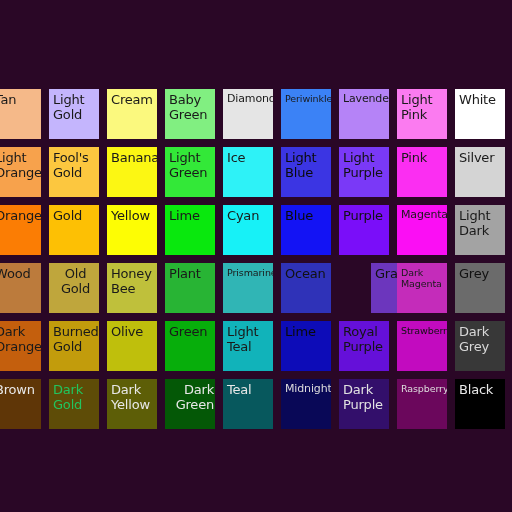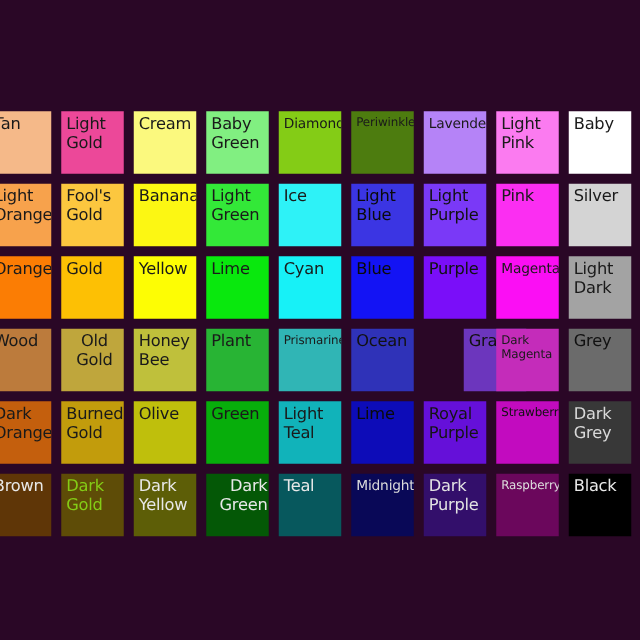--- a/index.html
+++ b/index.html
@@ -54,43 +54,43 @@
     letter-spacing: -0.15px;
   }
 </style>
 </head>
 <body style="background: rgb(42, 7, 38);">
 
 <div id="palette-grid">
     <div class="swatch" style="background: rgb(245, 185, 137);">
       <span class="swatch-label" style="color: rgb(26, 26, 26);">Tan</span>
     </div>
-    <div class="swatch" style="background: #ec4899;">
+    <div class="swatch" style="background: #c4b5fd;">
       <span class="swatch-label" style="color: rgb(26, 26, 26);">Light Gold</span>
     </div>
     <div class="swatch" style="background: rgb(251, 249, 126);">
       <span class="swatch-label" style="color: rgb(26, 26, 26);">Cream</span>
     </div>
     <div class="swatch" style="background: rgb(129, 239, 129);">
       <span class="swatch-label" style="color: rgb(26, 26, 26);">Baby Green</span>
     </div>
-    <div class="swatch" style="background: #84cc16;">
+    <div class="swatch" style="background: #e5e5e5;">
       <span class="swatch-label small" style="color: rgb(26, 26, 26);">Diamond</span>
     </div>
-    <div class="swatch" style="background: #4d7c0f;">
+    <div class="swatch" style="background: #3b82f6;">
       <span class="swatch-label tiny" style="color: rgb(26, 26, 26);">Periwinkle</span>
     </div>
     <div class="swatch" style="background: rgb(181, 131, 247);">
       <span class="swatch-label small" style="color: rgb(26, 26, 26);">Lavender</span>
     </div>
     <div class="swatch" style="background: rgb(251, 123, 240);">
       <span class="swatch-label" style="color: rgb(26, 26, 26);">Light Pink</span>
     </div>
     <div class="swatch" style="background: rgb(255, 255, 255);">
-      <span class="swatch-label" style="color: rgb(26, 26, 26);">Baby</span>
+      <span class="swatch-label" style="color: rgb(26, 26, 26);">White</span>
     </div>
     <div class="swatch" style="background: rgb(247, 162, 76);">
       <span class="swatch-label" style="color: rgb(26, 26, 26);">Light Orange</span>
     </div>
     <div class="swatch" style="background: rgb(252, 199, 63);">
       <span class="swatch-label" style="color: rgb(26, 26, 26);">Fool's Gold</span>
     </div>
     <div class="swatch" style="background: rgb(252, 247, 19);">
       <span class="swatch-label" style="color: rgb(26, 26, 26);">Banana</span>
     </div>
@@ -190,21 +190,21 @@
     <div class="swatch" style="background: rgb(194, 11, 191);">
       <span class="swatch-label tiny" style="color: rgb(17, 17, 17);">Strawberry</span>
     </div>
     <div class="swatch" style="background: rgb(56, 56, 56);">
       <span class="swatch-label" style="color: rgb(216, 216, 216);">Dark Grey</span>
     </div>
     <div class="swatch" style="background: rgb(95, 54, 7);">
       <span class="swatch-label" style="color: rgb(232, 232, 232);">Brown</span>
     </div>
     <div class="swatch" style="background: rgb(94, 76, 7);">
-      <span class="swatch-label" style="color: #84cc16;">Dark Gold</span>
+      <span class="swatch-label" style="color: #22c55e;">Dark Gold</span>
     </div>
     <div class="swatch" style="background: rgb(93, 94, 7);">
       <span class="swatch-label" style="color: rgb(232, 232, 232);">Dark Yellow</span>
     </div>
     <div class="swatch" style="background: rgb(4, 88, 6); text-align: right;">
       <span class="swatch-label" style="color: rgb(232, 232, 232);">Dark Green</span>
     </div>
     <div class="swatch" style="background: rgb(7, 88, 93);">
       <span class="swatch-label" style="color: rgb(232, 232, 232);">Teal</span>
     </div>

